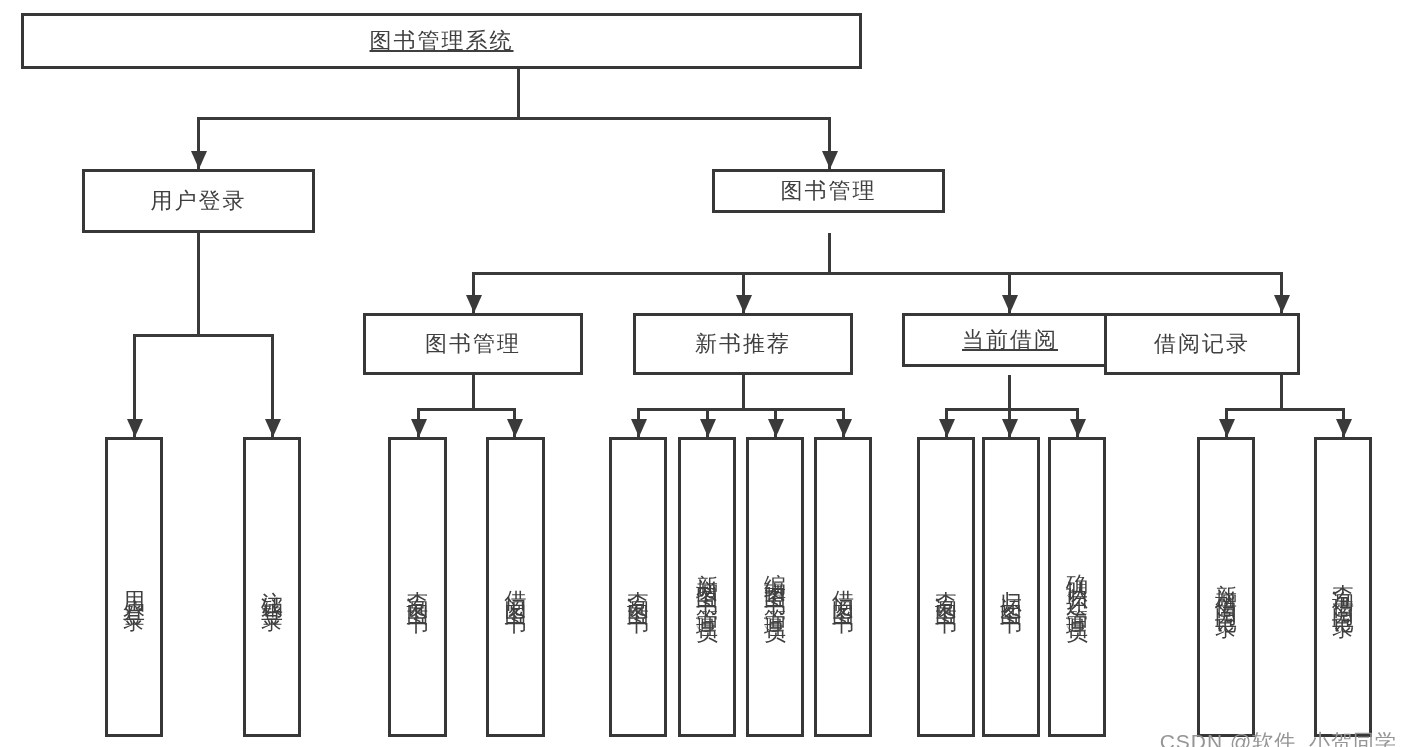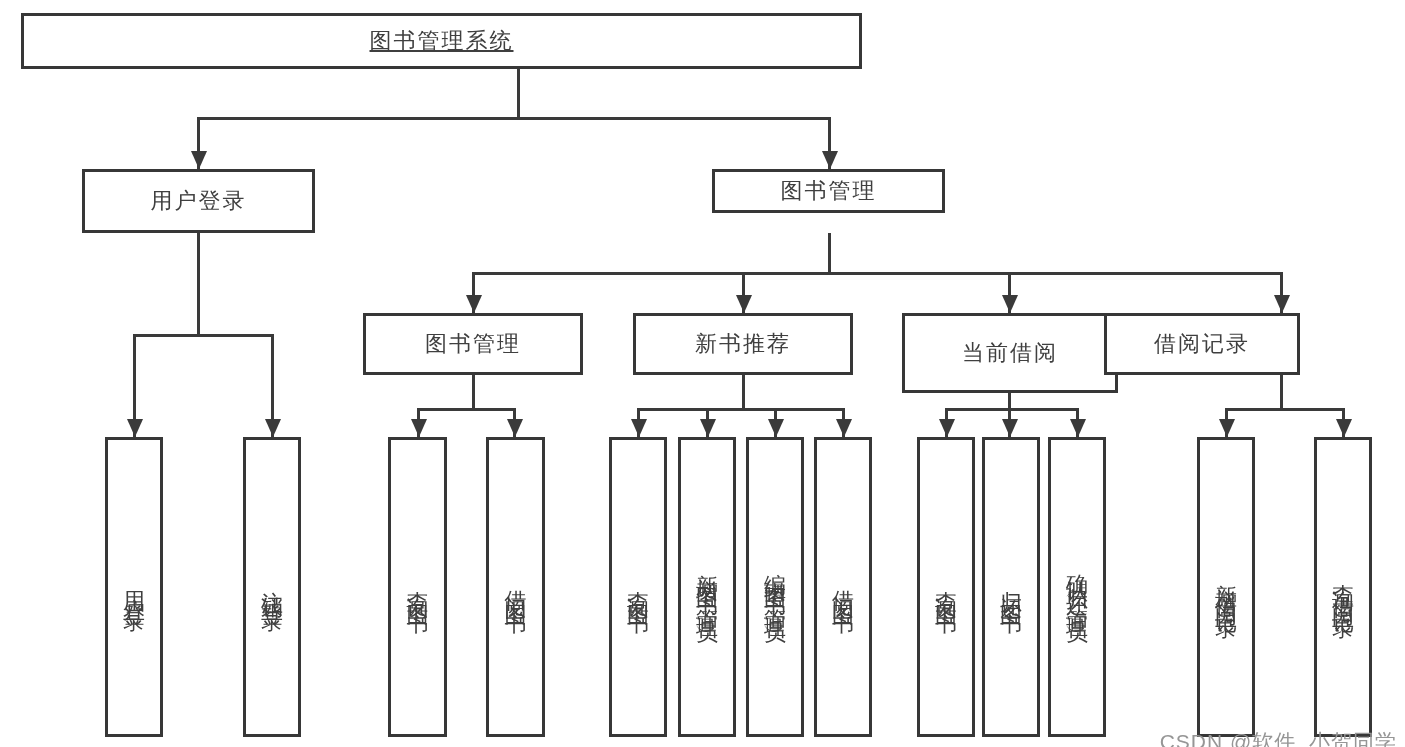--- a/index.html
+++ b/index.html
@@ -102,21 +102,21 @@
   <div class="arrow" style="left:742px; top:272px; height:41px;"></div>
   <div class="arrow" style="left:1008px; top:272px; height:41px;"></div>
   <div class="arrow" style="left:1280px; top:272px; height:41px;"></div>
 
   <div class="box" style="left:363px; top:313px; width:220px; height:62px;">
     <span>图书管理</span>
   </div>
   <div class="box" style="left:633px; top:313px; width:220px; height:62px;">
     <span>新书推荐</span>
   </div>
-  <div class="box" style="left:902px; top:313px; width:216px; height:80px;">
+  <div class="box" style="left:902px; top:313px; width:216px; height:54px;text-decoration:underline;">
     <span>当前借阅</span>
   </div>
   <div class="box" style="left:1104px; top:313px; width:196px; height:62px;">
     <span>借阅记录</span>
   </div>
 
   <div class="vline" style="left:472px; top:375px; height:36px;"></div>
   <div class="hline" style="left:417px; top:408px; width:99px;"></div>
   <div class="arrow" style="left:417px; top:408px; height:29px;"></div>
   <div class="arrow" style="left:513px; top:408px; height:29px;"></div>

